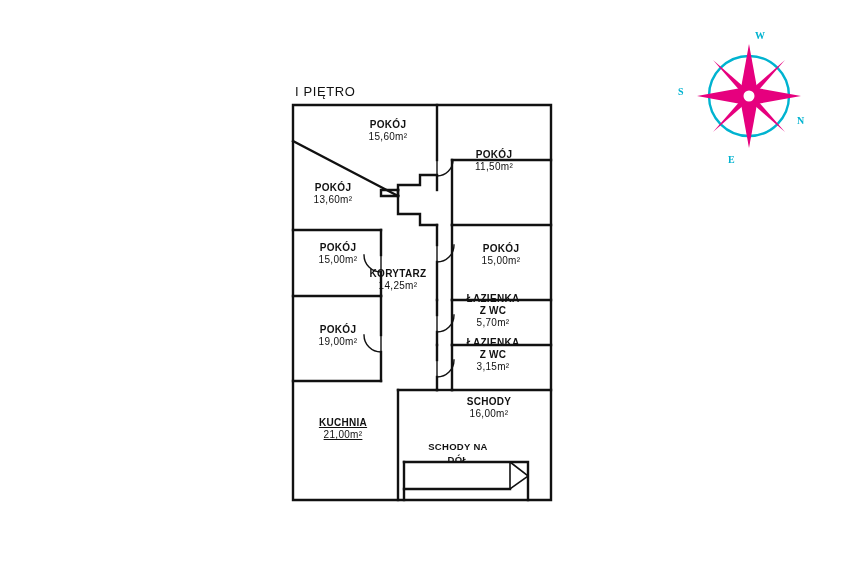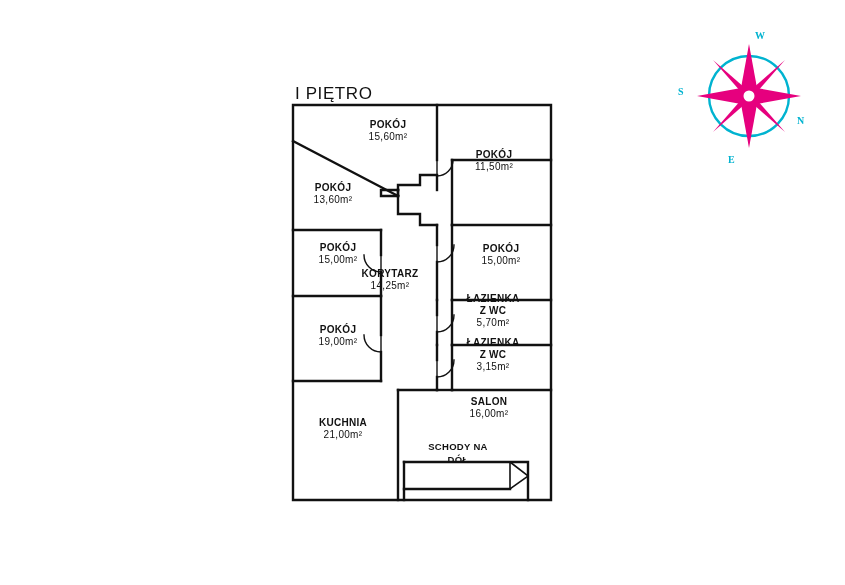--- a/index.html
+++ b/index.html
@@ -17,21 +17,21 @@
   #floorplan-root {
     position: absolute;
     left: 0; top: 0;
     width: 845px;
     height: 585px;
   }
   .plan-title {
     position: absolute;
     left: 295px;
     top: 84px;
-    font-size: 17px;
+    font-size: 13px;
     letter-spacing: 0.6px;
     color: #111111;
     font-weight: 500;
   }
   svg.plan {
     position: absolute;
     left: 0;
     top: 0;
   }
   .room-label {
@@ -171,34 +171,34 @@
         <span class="ar">13,60m²</span>
       </div>
       <div class="room-label" style="left: 288px; top: 242px; width: 100px;">
         <span class="nm">POKÓJ</span>
         <span class="ar">15,00m²</span>
       </div>
       <div class="room-label" style="left: 451px; top: 243px; width: 100px;">
         <span class="nm">POKÓJ</span>
         <span class="ar">15,00m²</span>
       </div>
-      <div class="room-label" style="left: 340px; top: 268px; width: 100px;">
+      <div class="room-label" style="left: 348px; top: 268px; width: 100px;">
         <span class="nm">KORYTARZ</span>
         <span class="ar">14,25m²</span>
       </div>
       <div class="room-label" style="left: 288px; top: 324px; width: 100px;">
         <span class="nm">POKÓJ</span>
         <span class="ar">19,00m²</span>
       </div>
-      <div class="room-label" style="left: 293px; top: 417px; width: 100px;">
+      <div class="room-label" style="left: 293px; top: 417px; width: 100px; text-decoration: underline;">
         <span class="nm">KUCHNIA</span>
         <span class="ar">21,00m²</span>
       </div>
       <div class="room-label" style="left: 439px; top: 396px; width: 100px;">
-        <span class="nm">SALON</span>
+        <span class="nm">SCHODY</span>
         <span class="ar">16,00m²</span>
       </div>
       <div class="room-label" style="left: 443px; top: 293px; width: 100px;">
         <span class="nm">ŁAZIENKA</span>
         <span class="nm">Z WC</span>
         <span class="ar">5,70m²</span>
       </div>
       <div class="room-label" style="left: 443px; top: 337px; width: 100px;">
         <span class="nm">ŁAZIENKA</span>
         <span class="nm">Z WC</span>

